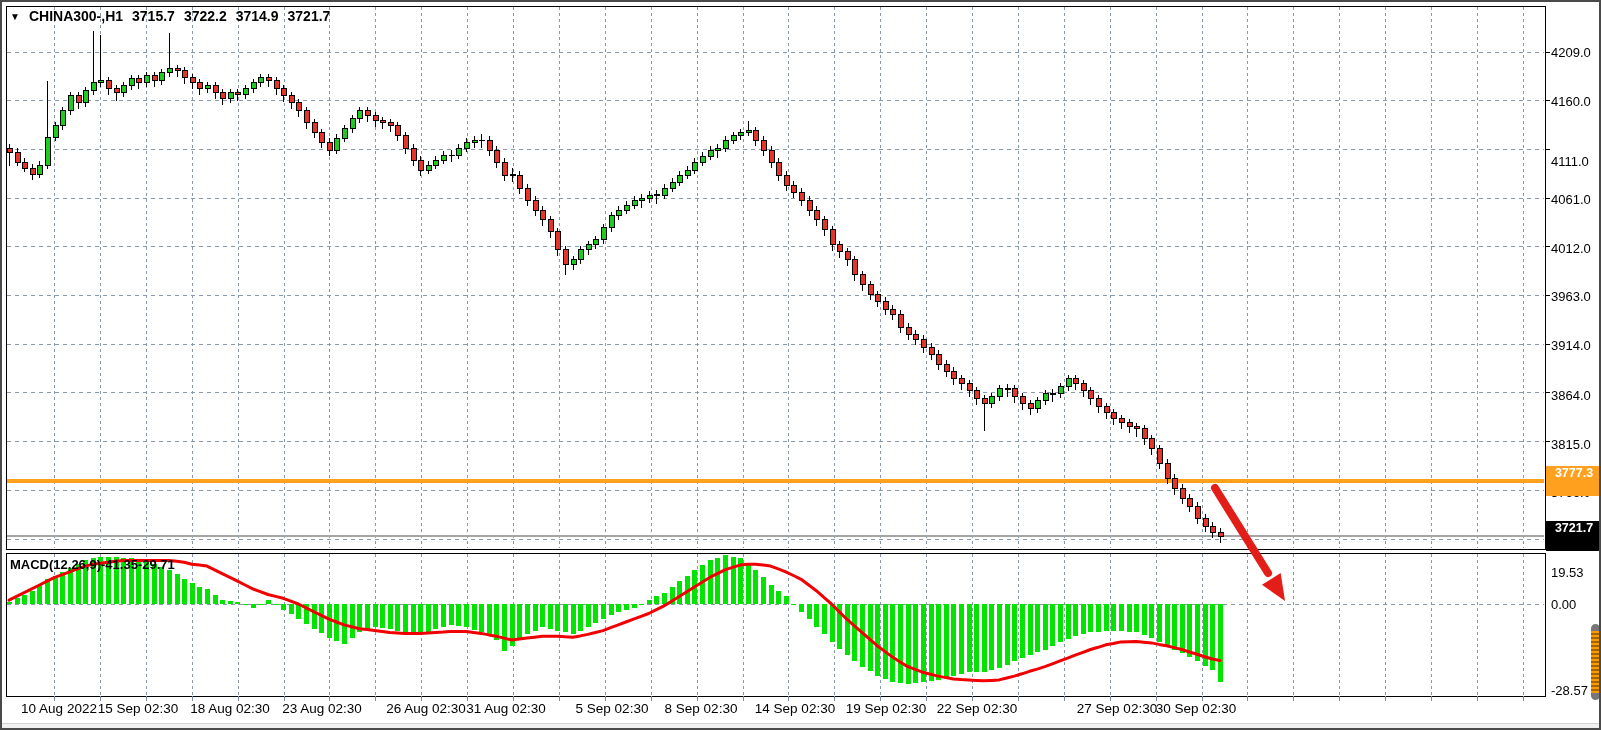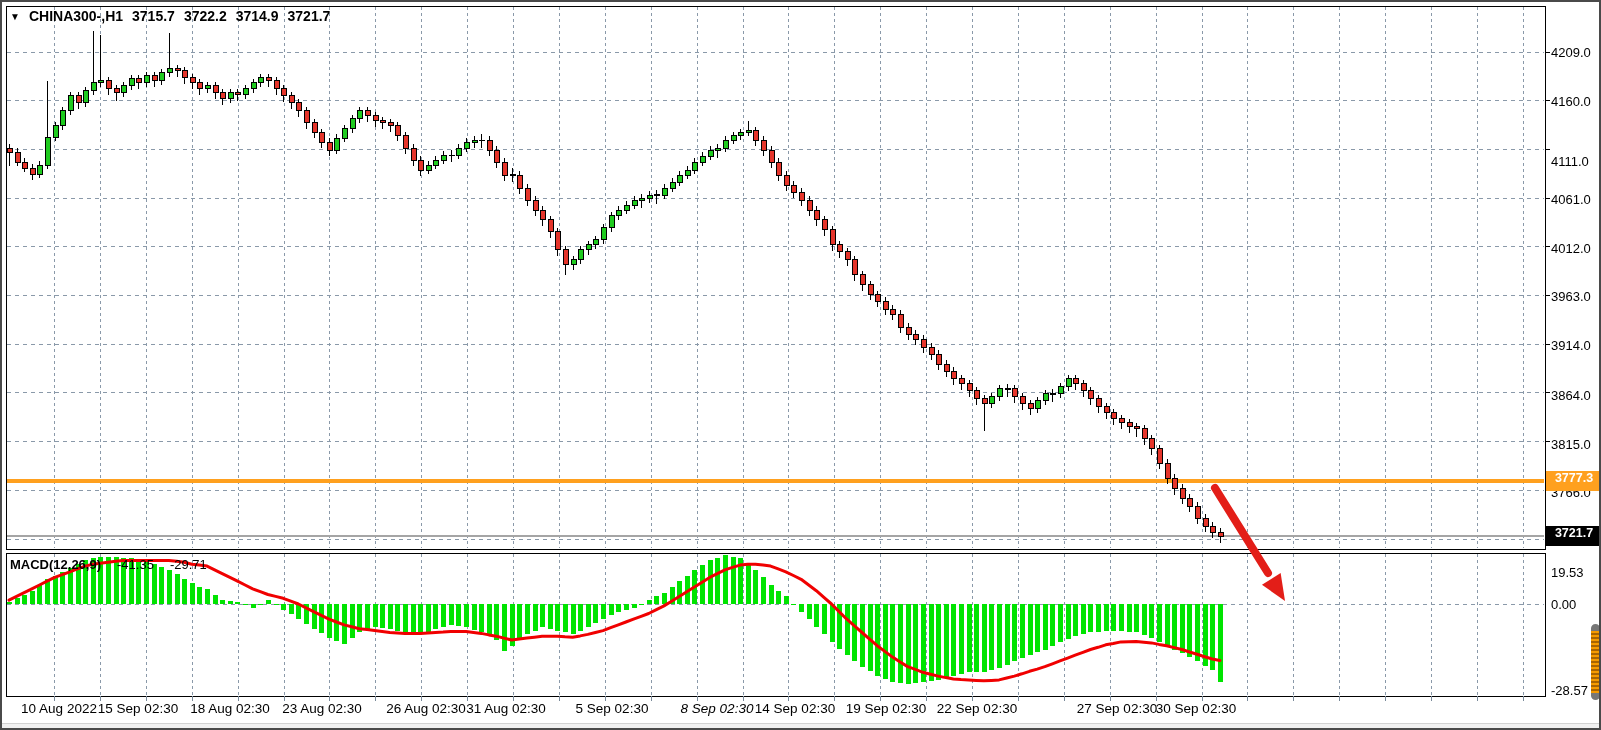--- a/index.html
+++ b/index.html
@@ -12,31 +12,31 @@
   .title{
     position:absolute;left:8px;top:6px;display:flex;align-items:center;
     font-size:14px;font-weight:700;color:#000;white-space:pre;z-index:5;
   }
   .title .tri{font-size:10px;margin-right:9px;cursor:pointer;}
   .title .val{margin-left:9px;}
   .macdlbl{
     position:absolute;left:8px;top:555px;display:flex;align-items:center;
     font-size:13px;font-weight:600;color:#000;z-index:5;white-space:pre;
   }
-  .macdlbl .val{margin-left:16px;font-weight:400;}
+  .macdlbl .val{margin-left:0;font-weight:700;}
   .axlabel{
     position:absolute;left:1549px;font-size:13px;color:#000;z-index:4;
     transform:translateY(-50%);white-space:nowrap;
   }
   .datelabel{
     position:absolute;top:699px;font-size:13.5px;color:#000;z-index:4;
     transform:translateX(-50%);white-space:nowrap;
   }
   .pricetag{
-    position:absolute;left:1544px;width:56px;height:20px;z-index:6;
+    position:absolute;left:1544px;width:56px;height:30px;z-index:6;
     transform:translateY(-50%);color:#fff;font-size:12.5px;font-weight:700;
     text-align:center;line-height:14px;white-space:nowrap;
   }
   .scrollbar{
     position:absolute;left:1589px;top:622px;width:9px;height:76px;z-index:7;
     background:#777;border-radius:5px;
   }
   .scrollbar .stripes{
     position:absolute;left:0;top:7px;right:0;bottom:7px;
     background:repeating-linear-gradient(180deg,#f59b00 0 2px,#a86400 2px 4px);
@@ -696,21 +696,21 @@
       <div class="axlabel" style="top: 688px;">-28.57</div>
     </div>
   <div id="dateLabels">
       <div class="datelabel" style="left: 57px;">10 Aug 2022</div>
       <div class="datelabel" style="left: 136px;">15 Sep 02:30</div>
       <div class="datelabel" style="left: 228px;">18 Aug 02:30</div>
       <div class="datelabel" style="left: 320px;">23 Aug 02:30</div>
       <div class="datelabel" style="left: 424px;">26 Aug 02:30</div>
       <div class="datelabel" style="left: 504px;">31 Aug 02:30</div>
       <div class="datelabel" style="left: 610px;">5 Sep 02:30</div>
-      <div class="datelabel" style="left: 715px; font-style: italic;">8 Sep 02:30</div>
+      <div class="datelabel" style="left: 699px;">8 Sep 02:30</div>
       <div class="datelabel" style="left: 793px; text-align: right;">14 Sep 02:30</div>
       <div class="datelabel" style="left: 884px;">19 Sep 02:30</div>
       <div class="datelabel" style="left: 975px;">22 Sep 02:30</div>
       <div class="datelabel" style="left: 1115px;">27 Sep 02:30</div>
       <div class="datelabel" style="left: 1194px;">30 Sep 02:30</div>
     </div>
 
   <div class="pricetag" id="orangeTag" style="top: 479.067px; background: rgb(255, 160, 30);">3777.3</div>
   <div class="pricetag" id="bidTag" style="top: 534.327px; background: rgb(0, 0, 0);">3721.7</div>
 

